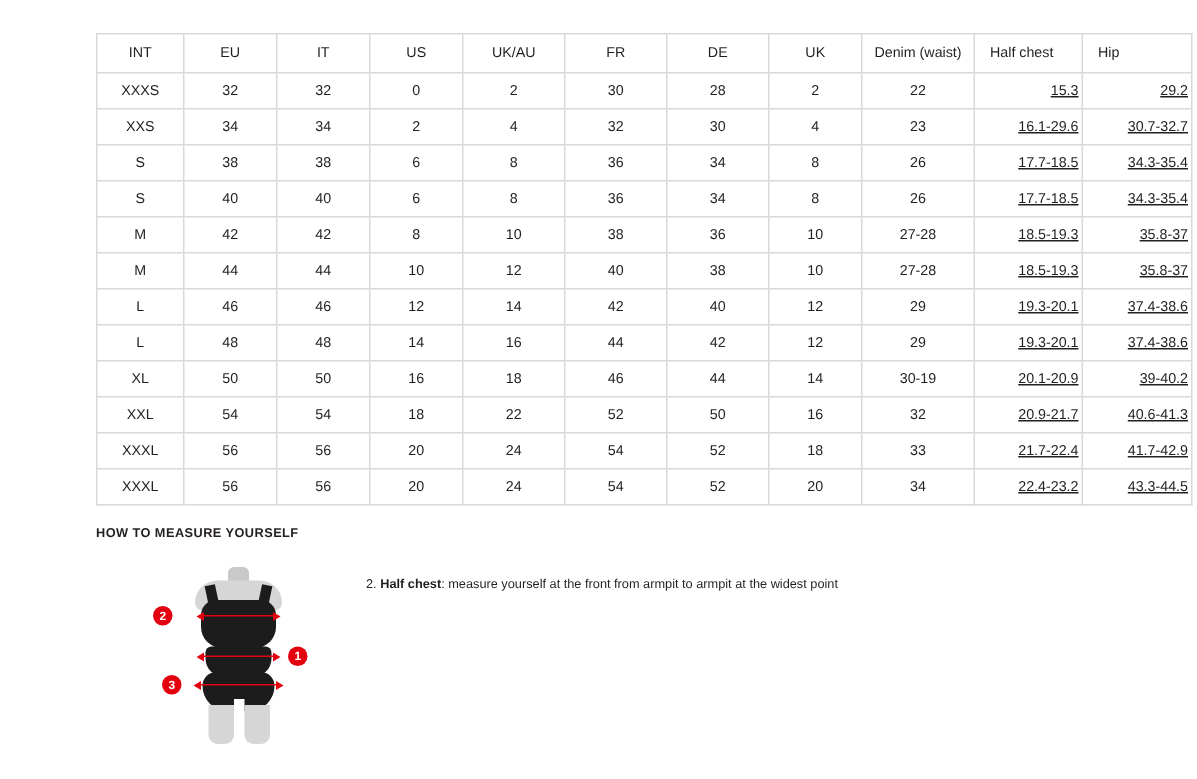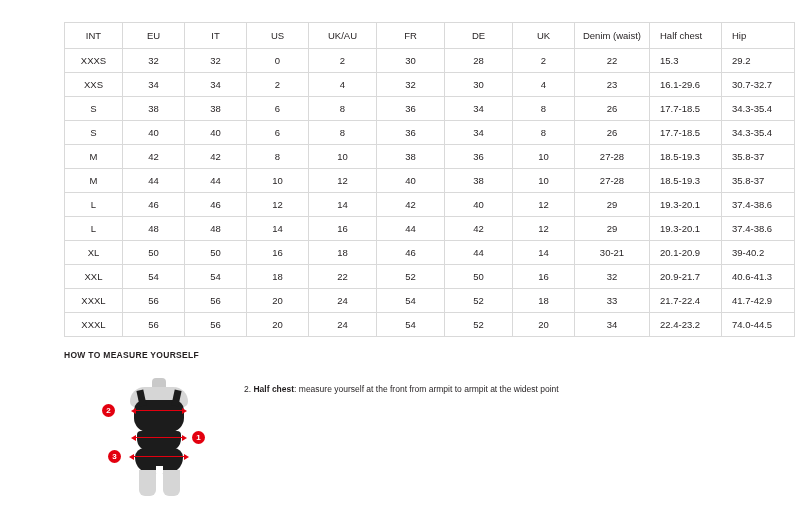--- a/index.html
+++ b/index.html
@@ -45,22 +45,23 @@
     line-height: 23px;
     white-space: nowrap;
     overflow: hidden;
   }
   table.size-table thead th {
     height: 25px;
     line-height: 25px;
   }
   
   table.size-table td.left-col {
-    text-align: left;
+    text-align: right;
     padding-left: 10px;
+    text-decoration: underline;
   }
   table.size-table thead th.left-col {
     text-align: left;
     padding-left: 10px;
   }
 
   
   col.c0 { width: 58px; }
   col.c1 { width: 62px; }
   col.c2 { width: 62px; }
@@ -379,21 +380,21 @@
         </tr>
         <tr>
           <td>XL</td>
           <td>50</td>
           <td>50</td>
           <td>16</td>
           <td>18</td>
           <td>46</td>
           <td>44</td>
           <td>14</td>
-          <td>30-21</td>
+          <td>30-19</td>
           <td class="left-col">20.1-20.9</td>
           <td class="left-col">39-40.2</td>
         </tr>
         <tr>
           <td>XXL</td>
           <td>54</td>
           <td>54</td>
           <td>18</td>
           <td>22</td>
           <td>52</td>
@@ -420,21 +421,21 @@
           <td>XXXL</td>
           <td>56</td>
           <td>56</td>
           <td>20</td>
           <td>24</td>
           <td>54</td>
           <td>52</td>
           <td>20</td>
           <td>34</td>
           <td class="left-col">22.4-23.2</td>
-          <td class="left-col">74.0-44.5</td>
+          <td class="left-col">43.3-44.5</td>
         </tr>
       </tbody>
     </table>
   </div>
 
   <div class="measure-section">
     <div class="measure-title">HOW TO MEASURE YOURSELF</div>
 
     <div class="measure-body">
 

